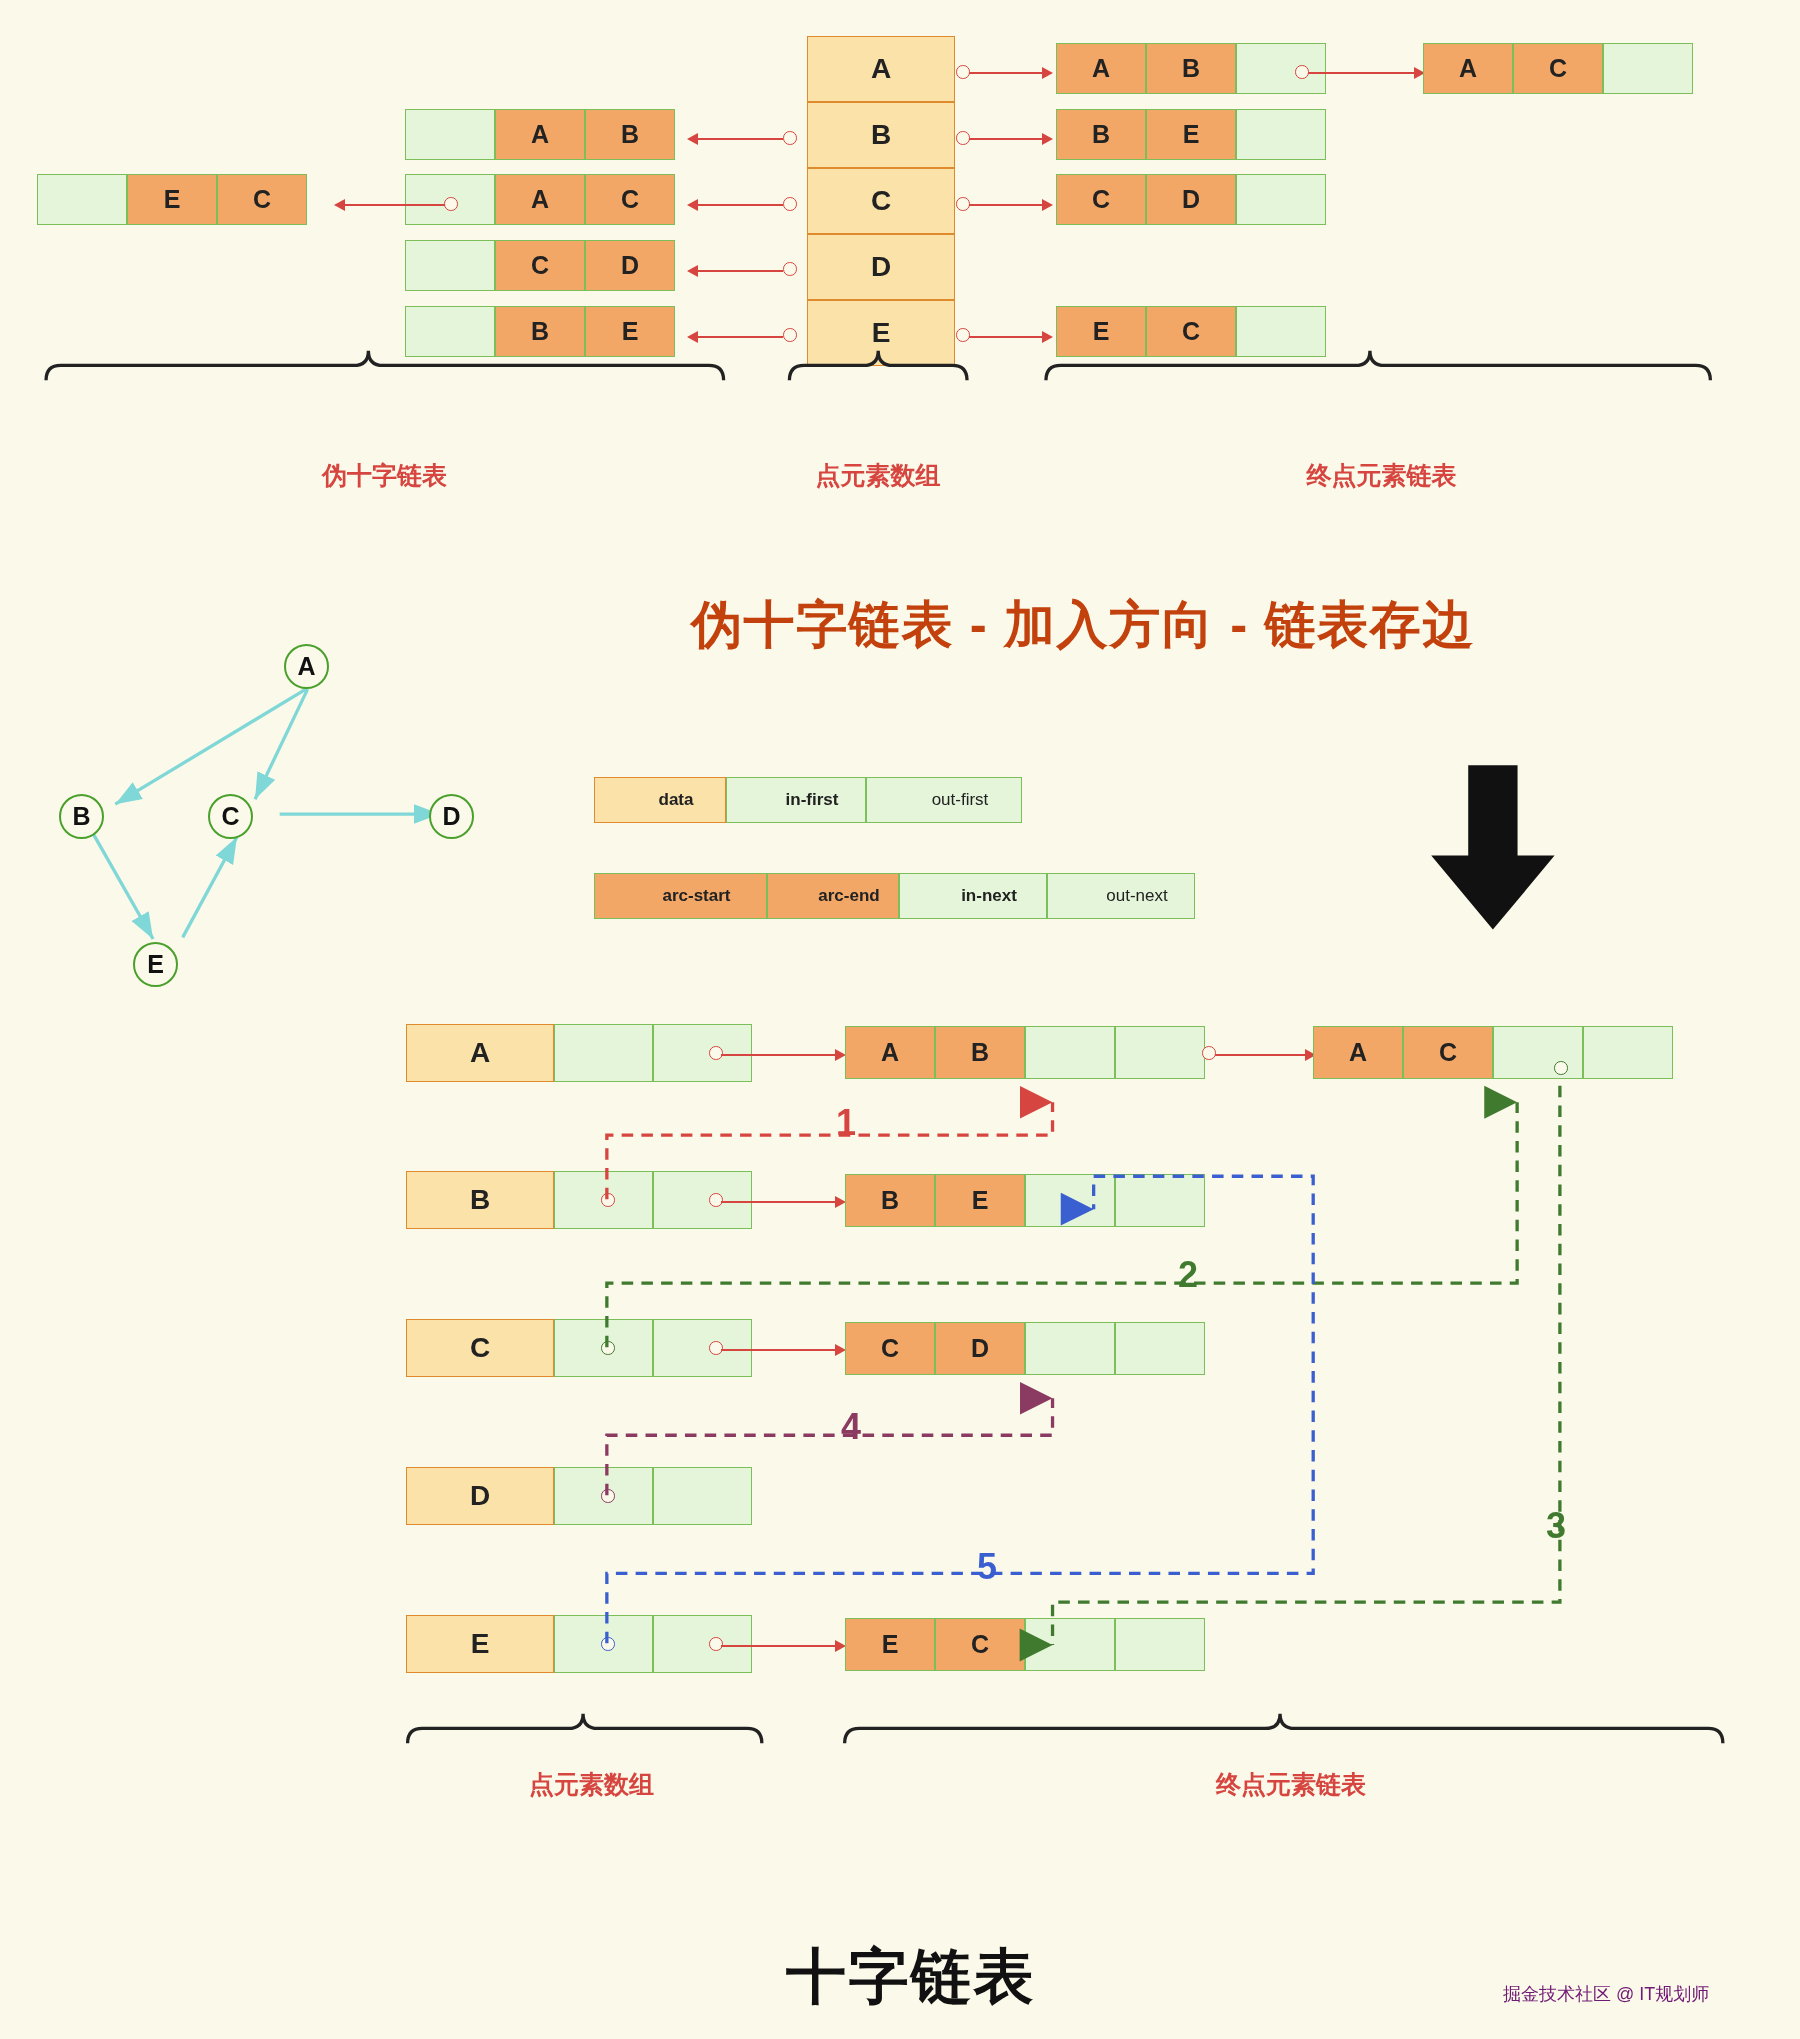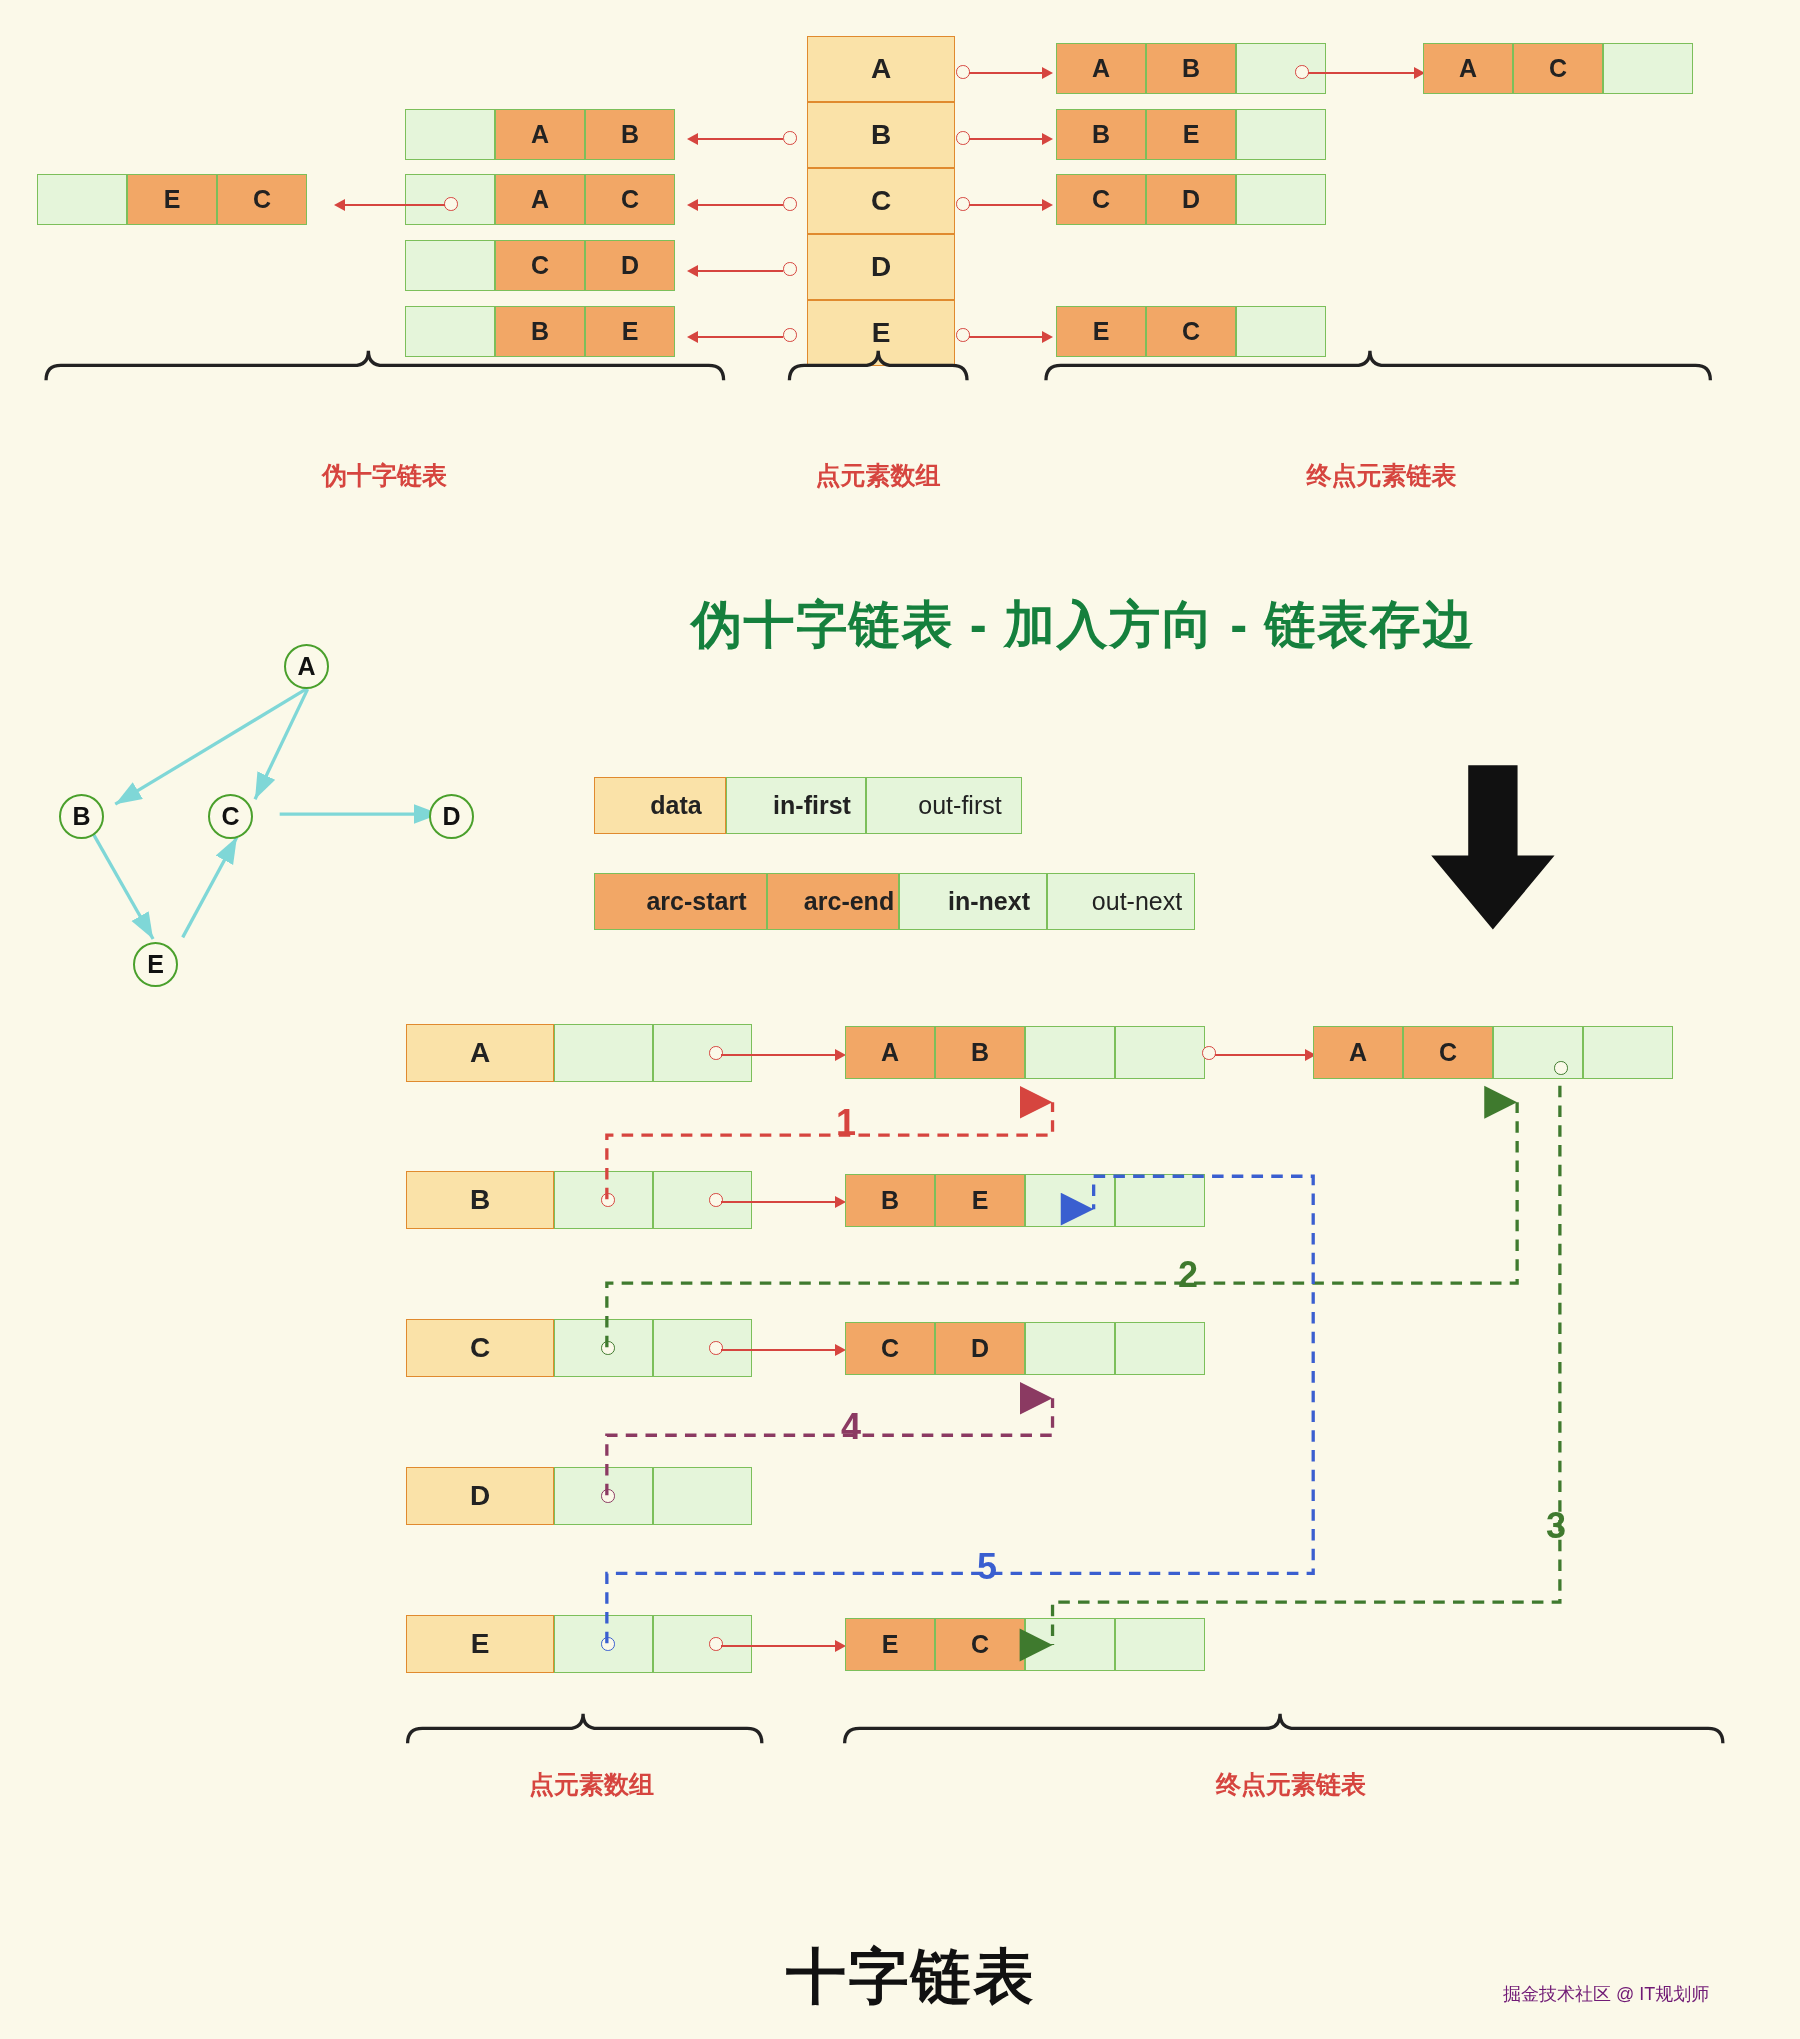--- a/index.html
+++ b/index.html
@@ -66,26 +66,26 @@
     border-right:11.5px solid #d6453f;border-left:0;
     border-top:6.6px solid transparent;border-bottom:6.6px solid transparent;
   }
 
   
   .brace-label{
     color:#d6453f;font-weight:bold;font-size:25px;text-align:center;
   }
 
   .title{
-    font-size:51px;font-weight:bold;color:#15803d;letter-spacing:1.6px;
+    font-size:51px;font-weight:bold;color:#c2410c;letter-spacing:1.6px;
   }
   .bottom-title{font-size:60px;font-weight:bold;color:#111;letter-spacing:2.5px;}
 
   
-  .legend .cell{height:57px;font-size:25px;padding-left:32px;}
+  .legend .cell{height:46px;font-size:17px;padding-left:32px;}
 
   
   .gnode{
     position:absolute;width:41px;height:41px;border-radius:50%;
     border:2.5px solid #4aa02c;background:#fbf9e9;
     display:flex;align-items:center;justify-content:center;
     font-size:25px;font-weight:bold;color:#111;
     z-index:3;
   }
 

